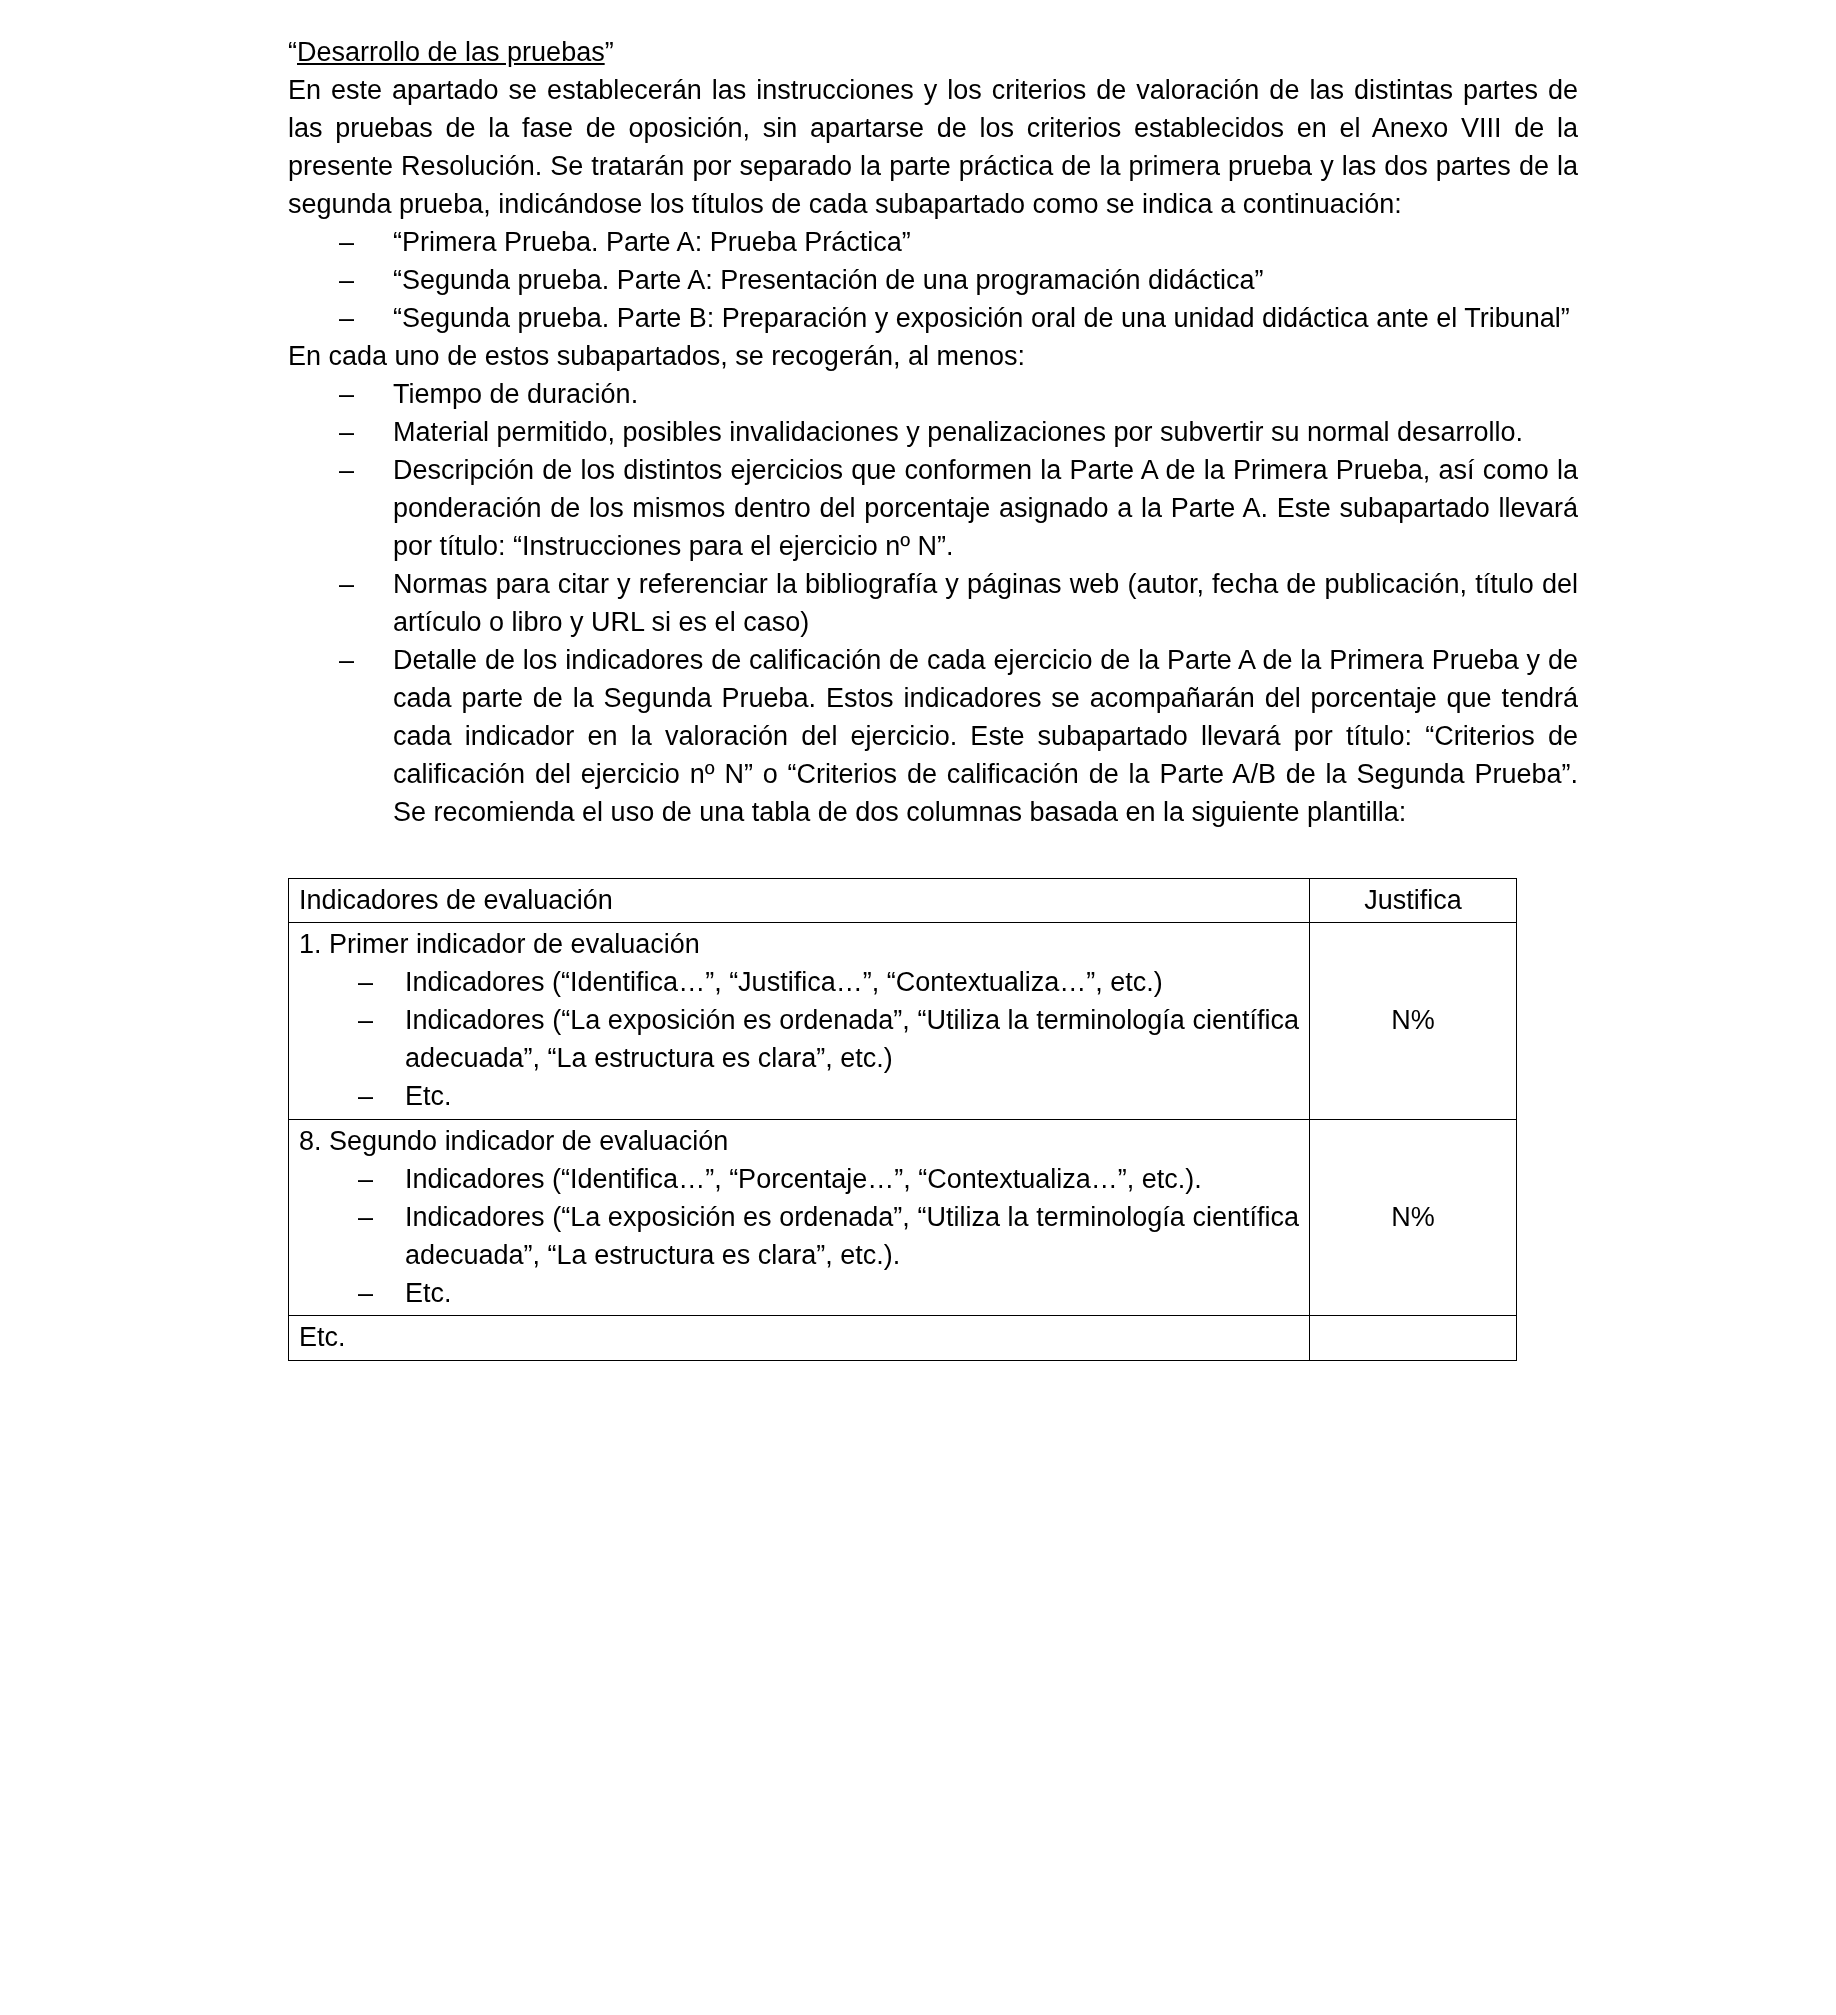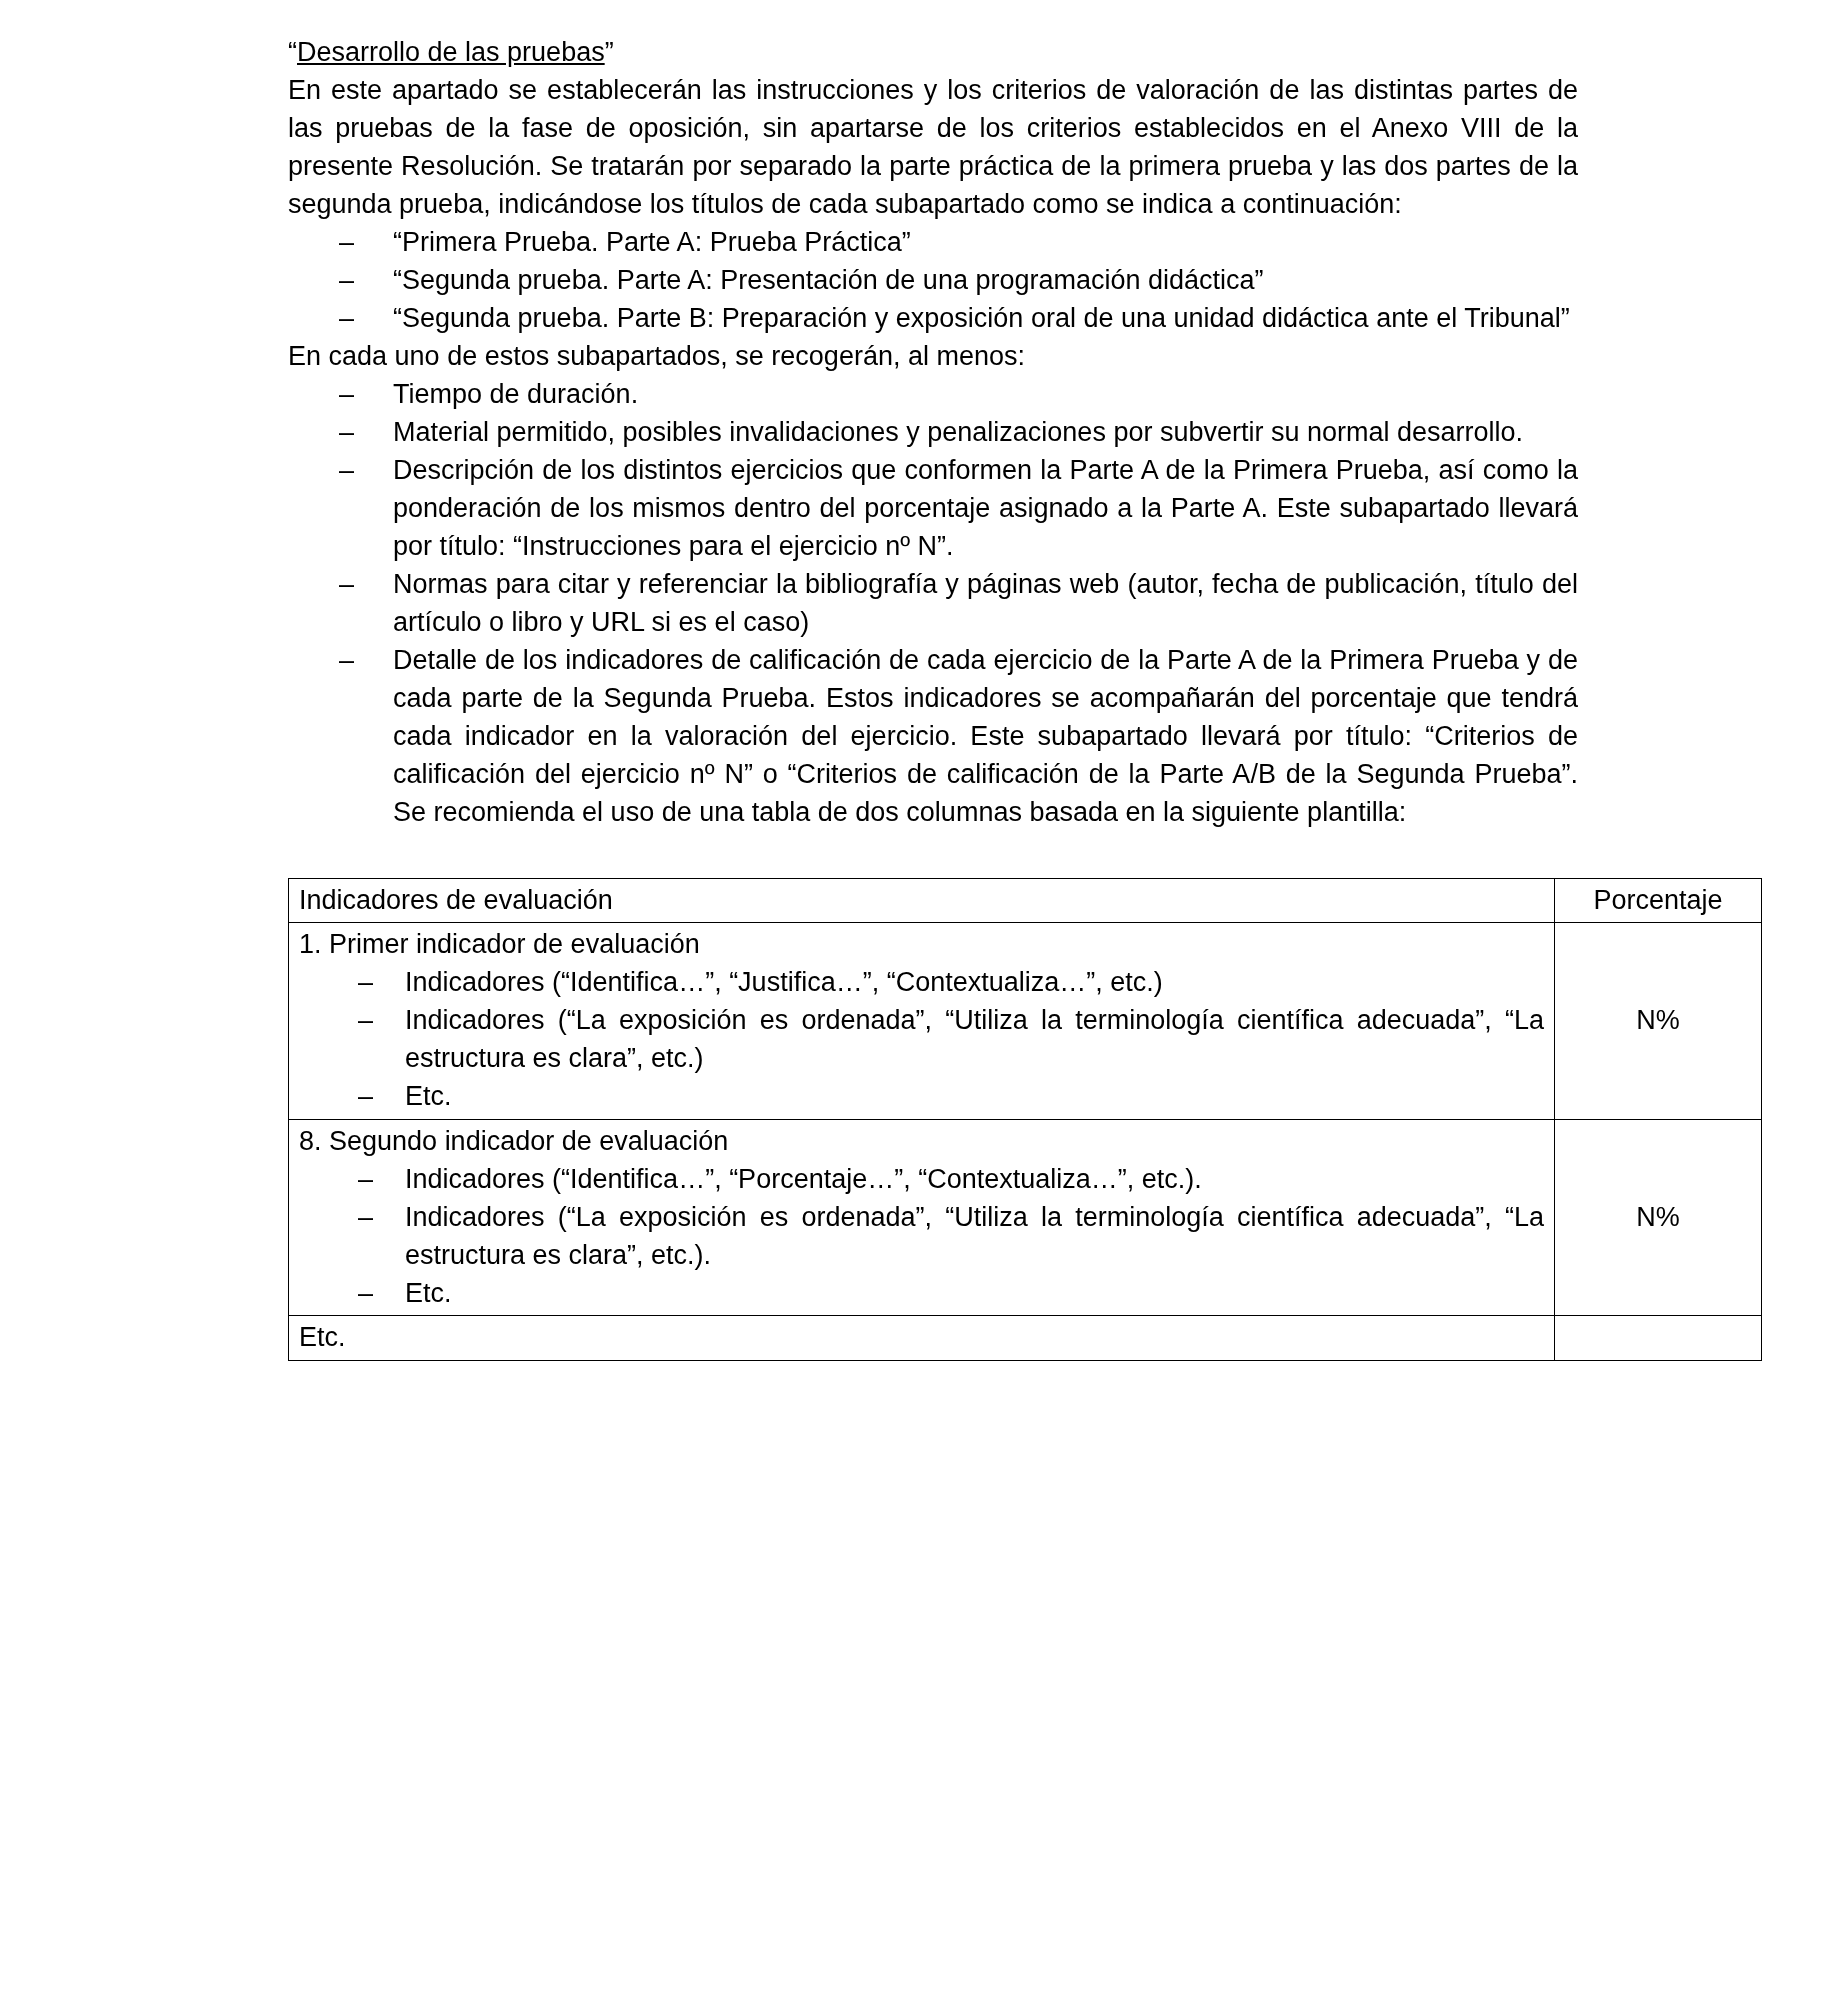--- a/index.html
+++ b/index.html
@@ -29,21 +29,21 @@
   }
   .list .li .marker {
     position: absolute;
     left: 51px;
     top: 0;
   }
 
   
   table.tpl {
     border-collapse: collapse;
-    width: 1474px;
+    width: 1229px;
     margin-top: 47px;
     font-size: 27px;
     line-height: 38px;
   }
   .tpl th, .tpl td {
     border: 1.4px solid #000000;
     vertical-align: top;
     padding: 2.1px 10px 3.5px 10px;
     font-weight: normal;
     text-align: left;
@@ -114,21 +114,21 @@
     <div class="li">
       <span class="marker">–</span>
       <div class="li-text">Detalle de los indicadores de calificación de cada ejercicio de la Parte A de la Primera Prueba y de cada parte de la Segunda Prueba. Estos indicadores se acompañarán del porcentaje que tendrá cada indicador en la valoración del ejercicio. Este subapartado llevará por título: “Criterios de calificación del ejercicio nº N” o “Criterios de calificación de la Parte A/B de la Segunda Prueba”. Se recomienda el uso de una tabla de dos columnas basada en la siguiente plantilla:</div>
     </div>
   </div>
 
   <table class="tpl">
     <tbody>
         <tr>
       <th>Indicadores de evaluación</th>
-      <th class="pct-h">Porcentaje</th>
+      <th class="pct-h">Justifica</th>
     </tr>
     <tr>
       <td>
         <div>1. Primer indicador de evaluación</div>
         <div class="cell-list">
           <div class="li">
             <span class="marker">–</span>
             <div class="li-text">Indicadores (“Identifica…”, “Justifica…”, “Contextualiza…”, etc.)</div>
           </div>
           <div class="li">

